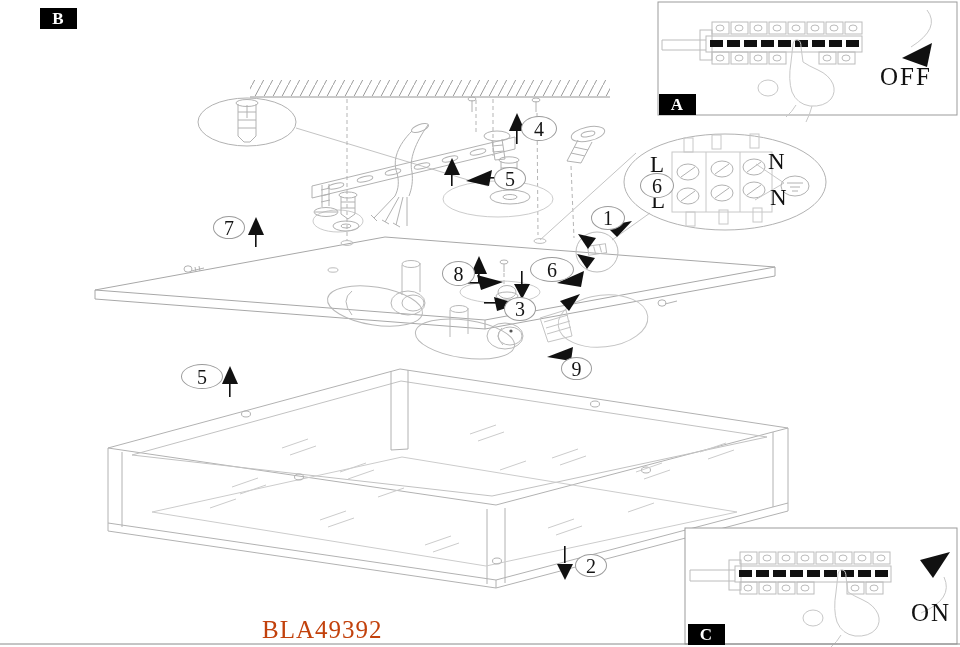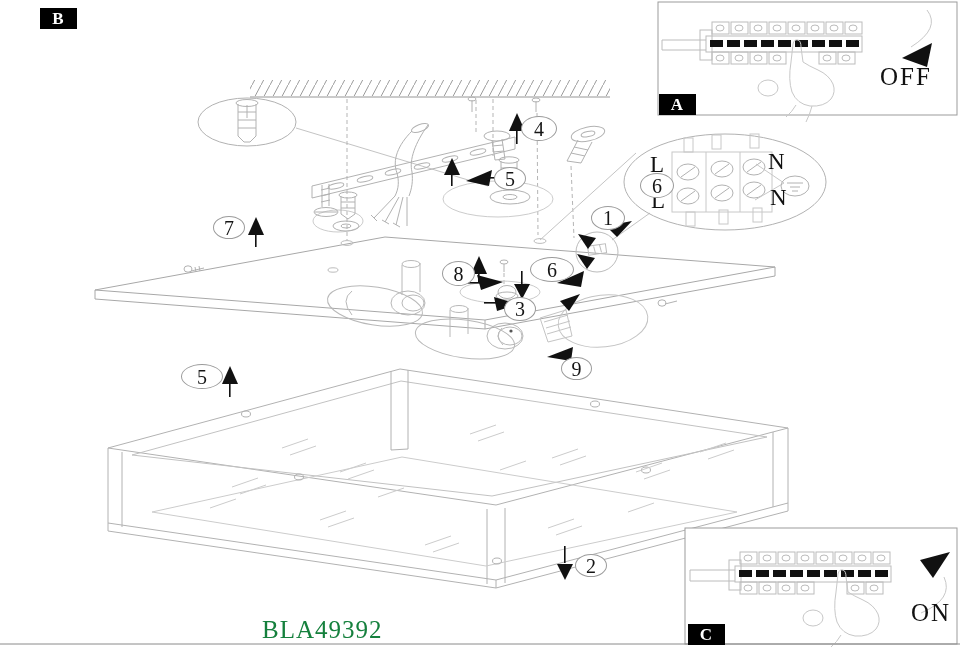--- a/index.html
+++ b/index.html
@@ -14,21 +14,21 @@
     display:flex; align-items:center; justify-content:center;
     width:37px; height:21px; letter-spacing:1px;
   }
   .callout {
     border:1px solid #9b9b9b; border-radius:50%; background:#fff;
     display:flex; align-items:center; justify-content:center;
     font-size:20px; color:#151515; line-height:1;
   }
   .letter { font-size:23px; color:#111; line-height:1; }
   .switch-word { font-size:25px; color:#111; letter-spacing:2px; line-height:1; }
-  .product-code { font-size:25px; color:#15803d; letter-spacing:1px; line-height:1; }
+  .product-code { font-size:25px; color:#c2410c; letter-spacing:1px; line-height:1; }
 </style>
 </head>
 <body>
 
 <div class="stage">
 
 <svg width="960" height="647" viewBox="0 0 960 647">
   <defs>
     <pattern id="hatch" width="9" height="17" patternUnits="userSpaceOnUse">
       <line x1="0" y1="17" x2="9" y2="0" stroke="#9a9a9a" stroke-width="1"></line>

